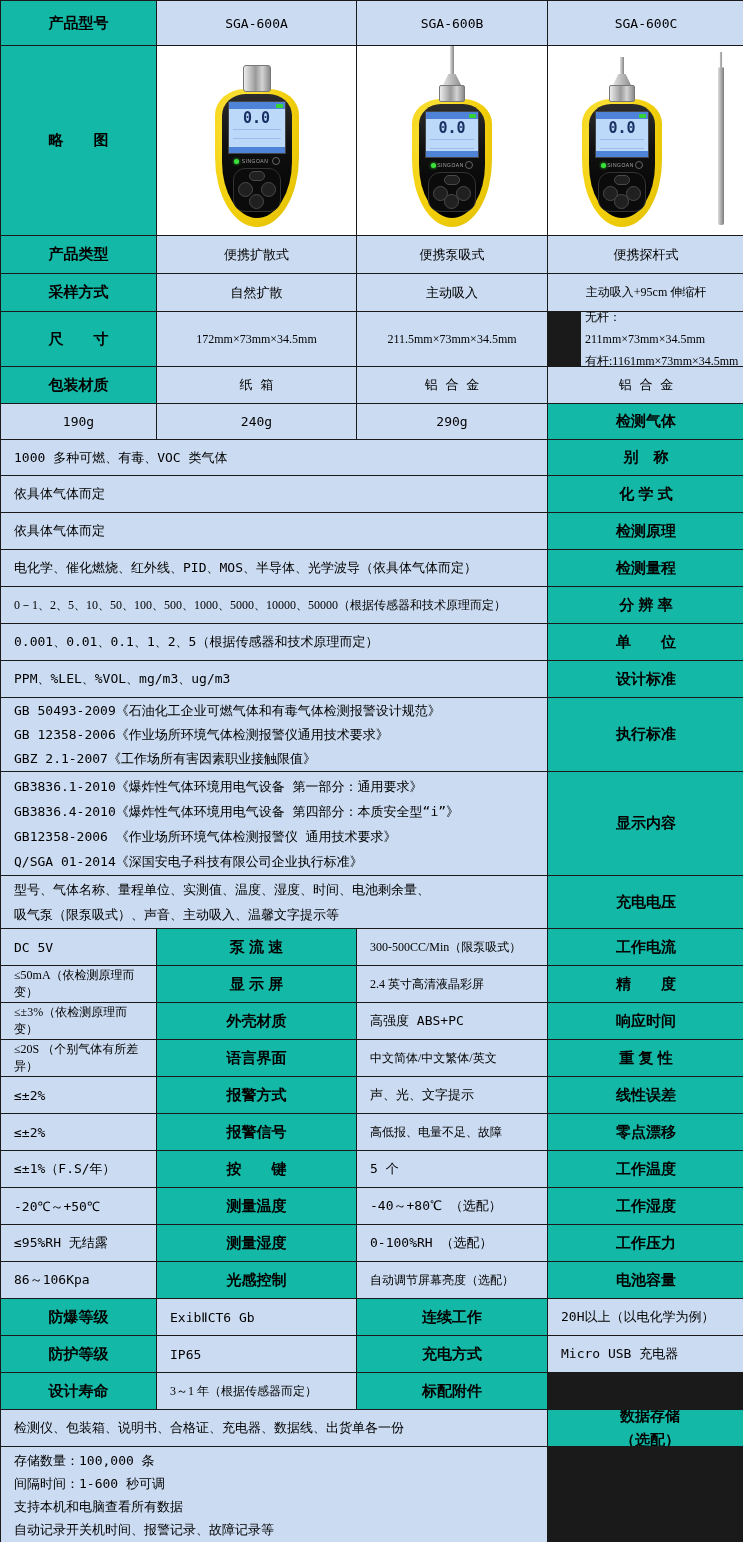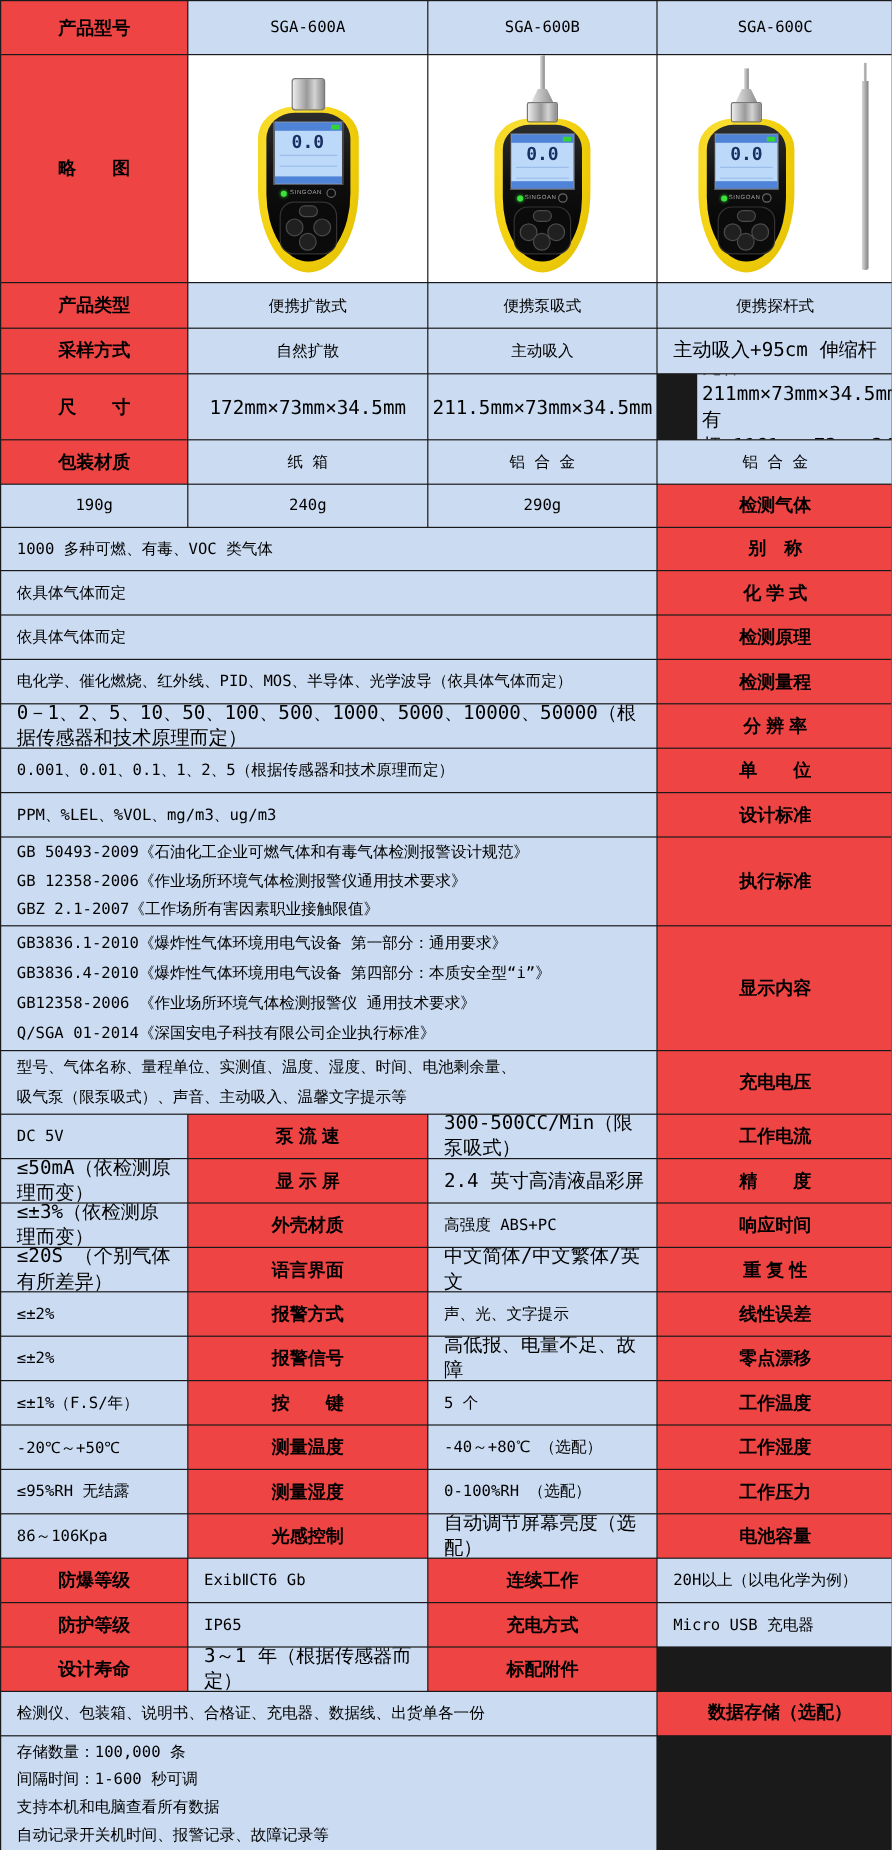--- a/index.html
+++ b/index.html
@@ -8,31 +8,31 @@
     width:743px;
     grid-template-columns:155px 199px 190px 196px;
     grid-template-rows:44px 189px 37px 37px 54px 36px 35px 35px 36px 36px 36px 36px 36px 36px 73px 103px 52px repeat(13,36px) 36px 95px;
     gap:1px;
     background:#1a1a1a;
     border:1px solid #1a1a1a;
     font-family:"DejaVu Sans Mono","Liberation Sans",monospace,sans-serif;
     color:#000;
   }
   .c{background:#cbdbf1;display:flex;align-items:center;font-size:13px;box-sizing:border-box;padding:0 10px;overflow:hidden;}
-  .lab{background:#ef4444;justify-content:center;font-weight:700;font-size:15px;font-family:"Liberation Sans",sans-serif;padding:0 4px;text-align:right;}
+  .lab{background:#14b8a6;justify-content:center;font-weight:700;font-size:15px;font-family:"Liberation Sans",sans-serif;padding:0 4px;text-align:right;}
   .ctr{justify-content:center;text-align:center;}
   .lft{padding-left:13px;}
   .sp3{grid-column:span 3;}
   .multi{flex-direction:column;align-items:flex-start;justify-content:center;}
   .lh22{line-height:22px;margin-left:33px;}
   .lh24{line-height:24px;}
   .lh25{line-height:25px;}
   .lh23{line-height:23px;}
-  .tight{font-size:16px;}
-  .labcol{flex-direction:row;line-height:24px;padding-left:12px;}
+  .tight{font-size:12px;font-family:Liberation Serif, serif;}
+  .labcol{flex-direction:column;line-height:24px;padding-left:12px;}
 
   
   .img{background:#fff;position:relative;justify-content:center;align-items:flex-end;padding:0 0 8px 0;}
   .device{position:relative;display:flex;flex-direction:column;align-items:center;}
   .sensor-head{width:26px;height:25px;background:linear-gradient(90deg,#ececec,#9a9a9a 45%,#d3d3d3 70%,#8a8a8a);border:1px solid #777;border-radius:3px;margin-bottom:-3px;z-index:2;}
   .tube{width:4px;height:30px;background:linear-gradient(90deg,#e0e0e0,#858585);margin-bottom:-1px;}
   .tube.short{height:18px;}
   .collar{width:18px;height:11px;background:linear-gradient(90deg,#e2e2e2,#8f8f8f);clip-path:polygon(30% 0,70% 0,100% 100%,0 100%);}
   .cyl{width:24px;height:15px;background:linear-gradient(90deg,#ececec,#9a9a9a 45%,#d3d3d3 70%,#8a8a8a);border:1px solid #777;border-radius:2px;margin-bottom:-3px;z-index:2;}
   .dev-body{width:84px;height:138px;background:radial-gradient(ellipse at 35% 28%,#ffe94d,#f2cf0a 60%,#d8b705);border-radius:30px 30px 42px 42px / 26px 26px 70px 70px;position:relative;z-index:1;}

